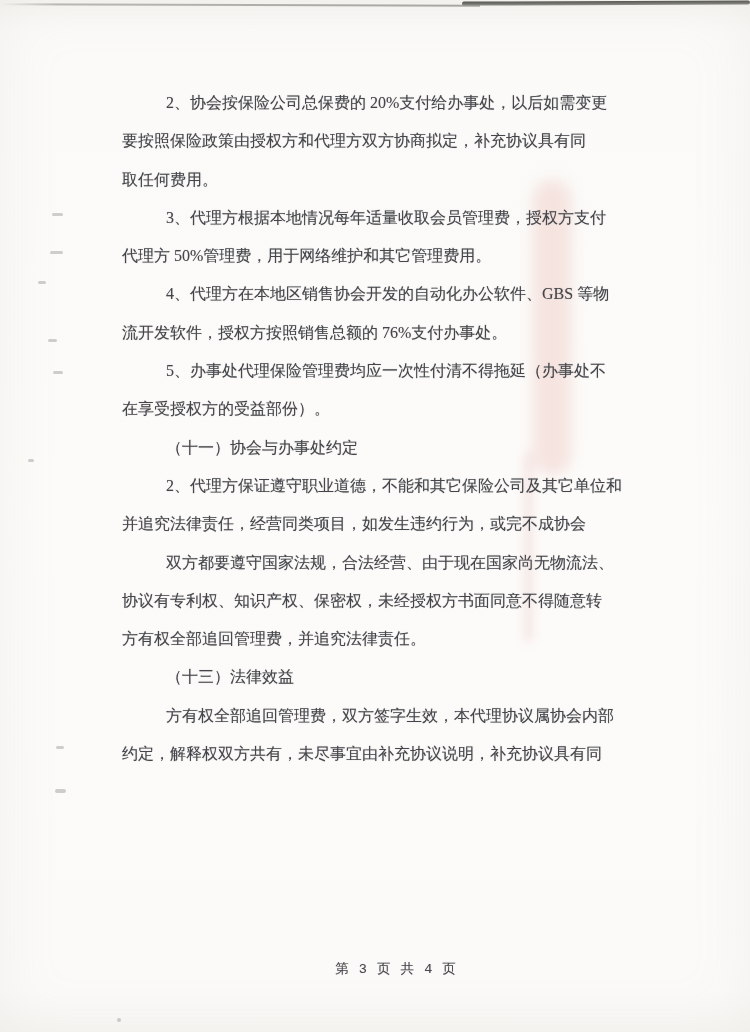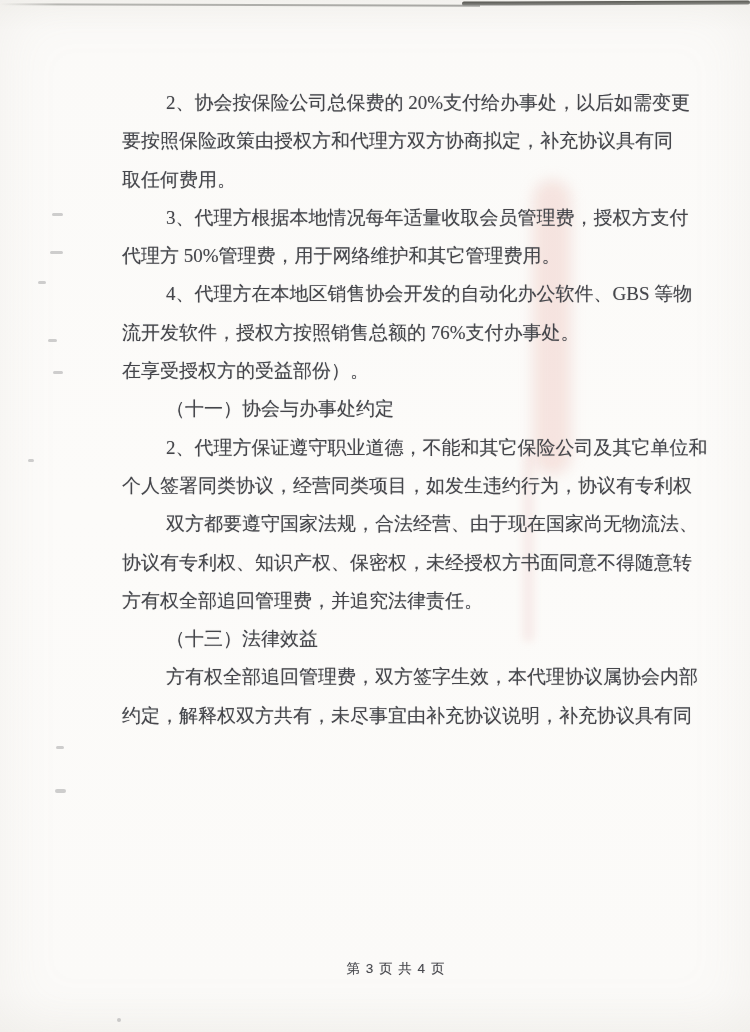--- a/index.html
+++ b/index.html
@@ -48,36 +48,36 @@
     filter: blur(0.7px);
   }
   
   .text-block {
     position: absolute;
     left: 122px; top: 84px; width: 572px;
   }
   .line {
     height: 38.3px;
     line-height: 38.3px;
-    font-size: 19px;
+    font-size: 16px;
     color: #45464b;
     letter-spacing: 0px;
     white-space: nowrap;
     text-shadow: 0 0 1px rgba(69,70,75,0.38);
   }
   .line.first, .line.heading { padding-left: 44px; }
   .page-footer {
     position: absolute;
     left: 0; right: 0; top: 960px;
     padding-left: 42px;
     text-align: center;
     font-size: 13.5px;
     letter-spacing: 1px;
     color: #4a4b50;
-    font-family: Liberation Sans, sans-serif;
+    font-family: Liberation Mono, monospace;
     text-shadow: 0 0 0.8px rgba(74,75,80,0.4);
   }
 </style>
 </head>
 <body>
 
 <div class="scan-page">
 
   <div class="edge-line-left"></div>
   <div class="edge-line-right"></div>
@@ -95,24 +95,25 @@
   <div class="speck" style="left:117px; top:1018px; width:4px;  height:4px;"></div>
 
   <div class="text-block">
       <div class="line first">2、协会按保险公司总保费的 20%支付给办事处，以后如需变更</div>
       <div class="line cont">要按照保险政策由授权方和代理方双方协商拟定，补充协议具有同</div>
       <div class="line cont">取任何费用。</div>
       <div class="line first">3、代理方根据本地情况每年适量收取会员管理费，授权方支付</div>
       <div class="line cont">代理方 50%管理费，用于网络维护和其它管理费用。</div>
       <div class="line first">4、代理方在本地区销售协会开发的自动化办公软件、GBS 等物</div>
       <div class="line cont">流开发软件，授权方按照销售总额的 76%支付办事处。</div>
+      <div class="line first">5、办事处代理保险管理费均应一次性付清不得拖延（办事处不</div>
       <div class="line cont">在享受授权方的受益部份）。</div>
       <div class="line heading">（十一）协会与办事处约定</div>
       <div class="line first">2、代理方保证遵守职业道德，不能和其它保险公司及其它单位和</div>
-      <div class="line cont">个人签署同类协议，经营同类项目，如发生违约行为，协议有专利权</div>
+      <div class="line cont">并追究法律责任，经营同类项目，如发生违约行为，或完不成协会</div>
       <div class="line first">双方都要遵守国家法规，合法经营、由于现在国家尚无物流法、</div>
       <div class="line cont">协议有专利权、知识产权、保密权，未经授权方书面同意不得随意转</div>
       <div class="line cont">方有权全部追回管理费，并追究法律责任。</div>
       <div class="line heading">（十三）法律效益</div>
       <div class="line first">方有权全部追回管理费，双方签字生效，本代理协议属协会内部</div>
       <div class="line cont">约定，解释权双方共有，未尽事宜由补充协议说明，补充协议具有同</div>
     </div>
 
   <div class="page-footer">第 3 页 共 4 页</div>
 </div>

